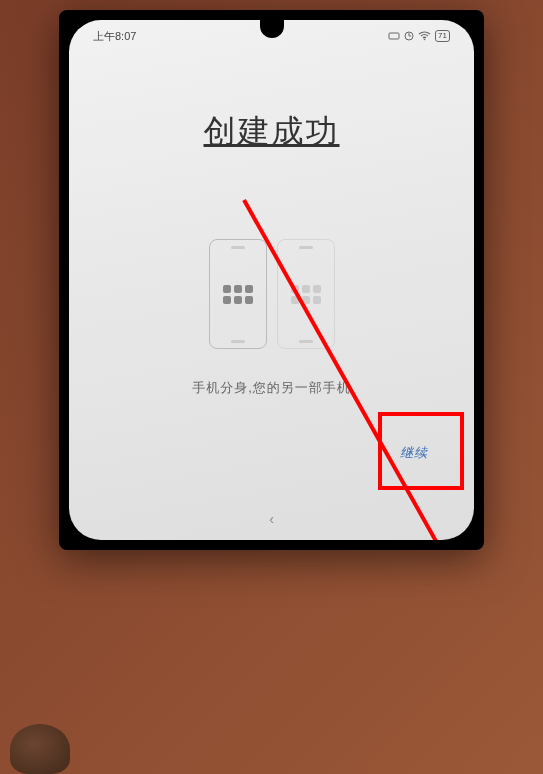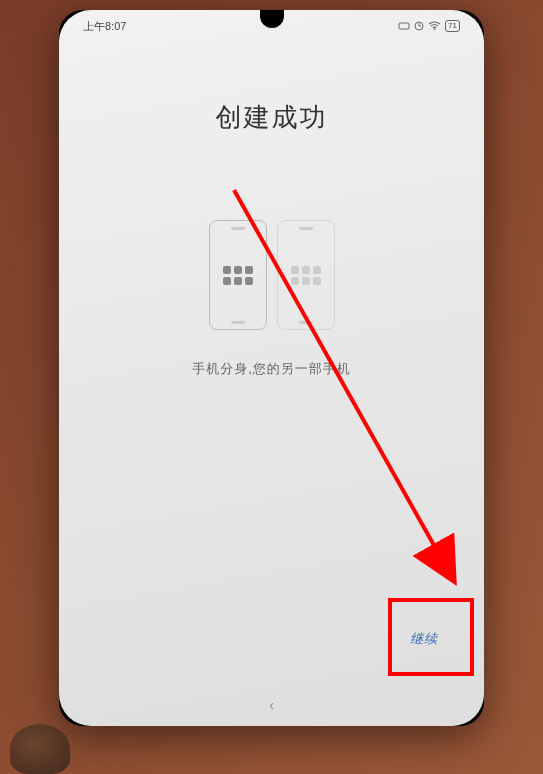--- a/index.html
+++ b/index.html
@@ -15,23 +15,24 @@
       background: linear-gradient(135deg, #7a3d28 0%, #9b5838 100%);
       display: flex;
       align-items: flex-start;
       justify-content: center;
       padding-top: 10px;
       font-family: -apple-system, "PingFang SC", "Microsoft YaHei", sans-serif;
     }
     
     .phone-frame {
       width: 425px;
-      height: 716px;
+      height: 540px;
       background: #000;
-      border-radius: 24px;
+      border-radius: 8px;
+      padding: 10px;
       position: relative;
       box-shadow: 0 10px 40px rgba(0,0,0,0.5);
     }
     
     .phone-screen {
       width: 100%;
       height: 100%;
       background: linear-gradient(170deg, #f2f2f2 0%, #eaeaea 35%, #dedede 100%);
       border-radius: 32px;
       position: relative;
@@ -95,24 +96,25 @@
       left: 0;
       right: 0;
       bottom: 0;
       display: flex;
       flex-direction: column;
       align-items: center;
       padding-top: 90px;
     }
     
     .title {
-      font-size: 26px;
+      font-size: 32px;
       font-weight: 400;
       color: #333;
       letter-spacing: 2px;
+      text-decoration: underline;
     }
     
     .phones-graphic {
       display: flex;
       gap: 10px;
       margin-top: 85px;
     }
     
     .mini-phone {
       width: 58px;

